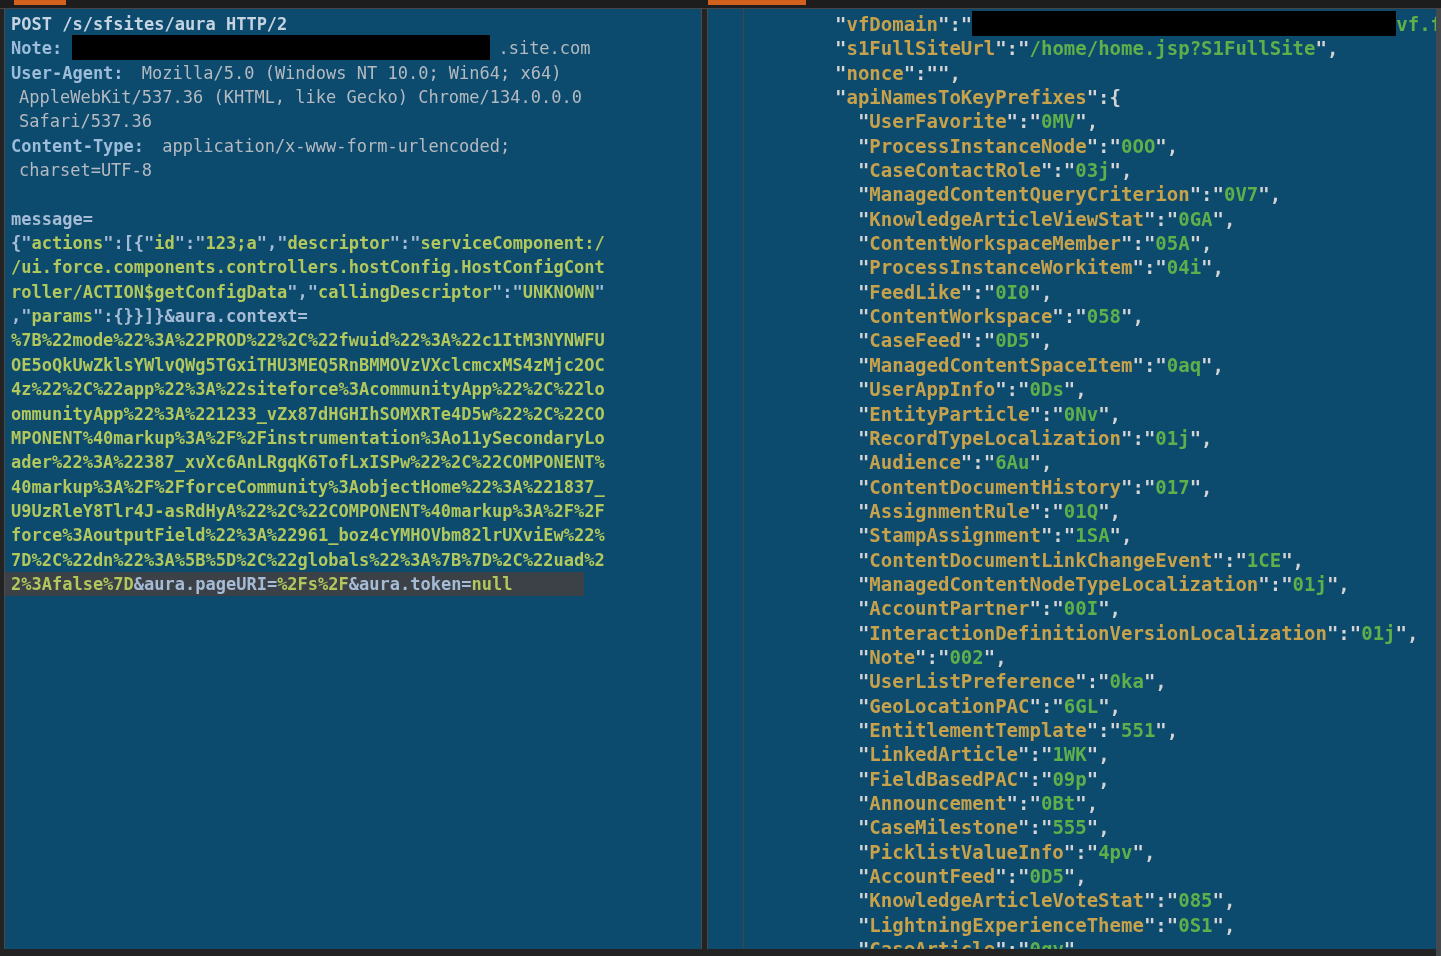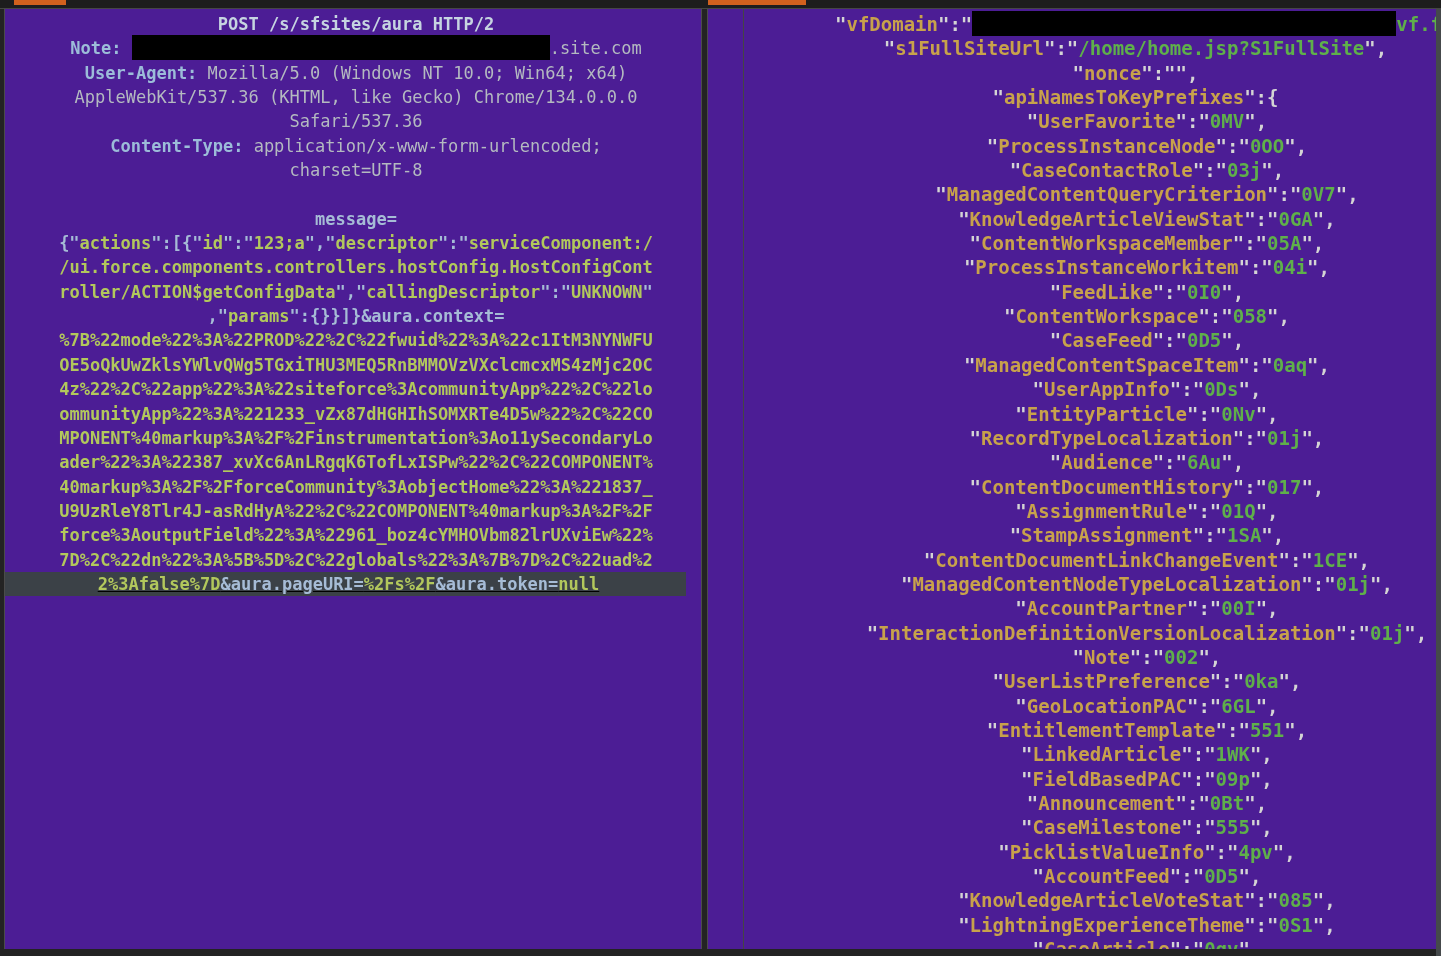--- a/index.html
+++ b/index.html
@@ -2,39 +2,39 @@
 <html><head>
 <meta charset="utf-8">
 <style>
   html,body{margin:0;padding:0;}
   body{width:1441px;height:956px;overflow:hidden;background:#232323;position:relative;}
   .screen{position:absolute;inset:0;}
   .topstrip{position:absolute;top:0;left:0;right:0;height:8px;background:#1d1d1d;border-bottom:1px solid #464646;z-index:6;}
   .tabmark{position:absolute;top:0;height:5px;background:#d2611e;z-index:7;}
   .tabmark.left{left:14px;width:52px;}
   .tabmark.right{left:708px;width:98px;}
-  .pane{position:absolute;top:9px;bottom:7px;background:#4c1d95;overflow:hidden;
-        font-family:"DejaVu Sans Mono",monospace;font-weight:700;text-align:center;}
+  .pane{position:absolute;top:9px;bottom:7px;background:#0c4a6e;overflow:hidden;
+        font-family:"DejaVu Sans Mono",monospace;font-weight:700;}
   .pane.req{left:4px;width:698px;box-sizing:border-box;
         border-left:1px solid #4b4b4b;border-right:1px solid #4b4b4b;
         padding-top:3px;font-size:17px;}
   .pane.resp{left:707px;right:5px;box-sizing:border-box;
         border-left:1px solid #4b4b4b;padding-top:3px;font-size:19px;}
   .divider{position:absolute;left:703px;width:4px;top:9px;bottom:0;background:#232323;z-index:5;}
   .gutter{position:absolute;left:35px;top:0;bottom:0;width:1px;background:#454545;}
   .vscroll{position:absolute;right:0;top:9px;bottom:0;width:5px;background:#45494b;z-index:5;}
   .line{white-space:pre;line-height:24.35px;min-height:24.35px;padding-left:6px;}
   .resp .line{padding-left:127px;}
-  .req .line.hl{background:#3b4147;width:681px;box-sizing:border-box;text-decoration:underline;}
+  .req .line.hl{background:#3b4147;width:579px;box-sizing:border-box;}
   .redact{display:inline-block;background:#000;height:25px;vertical-align:middle;margin-top:-4px;}
   .req .redact{width:418px;}
   .resp .redact{width:424px;}
   .seg-rl{color:#c6d4e1;}
   .seg-hn{color:#9cbcd9;}
-  .seg-hv{color:#b4bac0;font-weight:400;}
+  .seg-hv{color:#b4bac0;font-weight:400;padding-left:8px;}
   .seg-pb{color:#a6bcd6;}
   .seg-gd{color:#b2c85c;}
   .seg-k{color:#c8a24b;}
   .seg-q{color:#d4d4d4;}
   .seg-gv{color:#5fb04a;}
 </style>
 </head>
 <body>
 
 <div class="screen">

